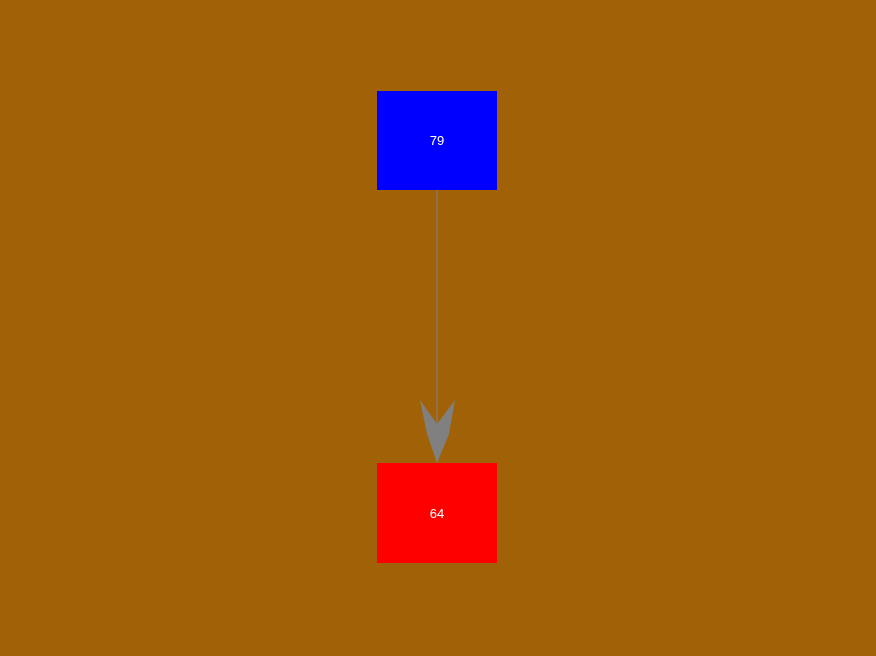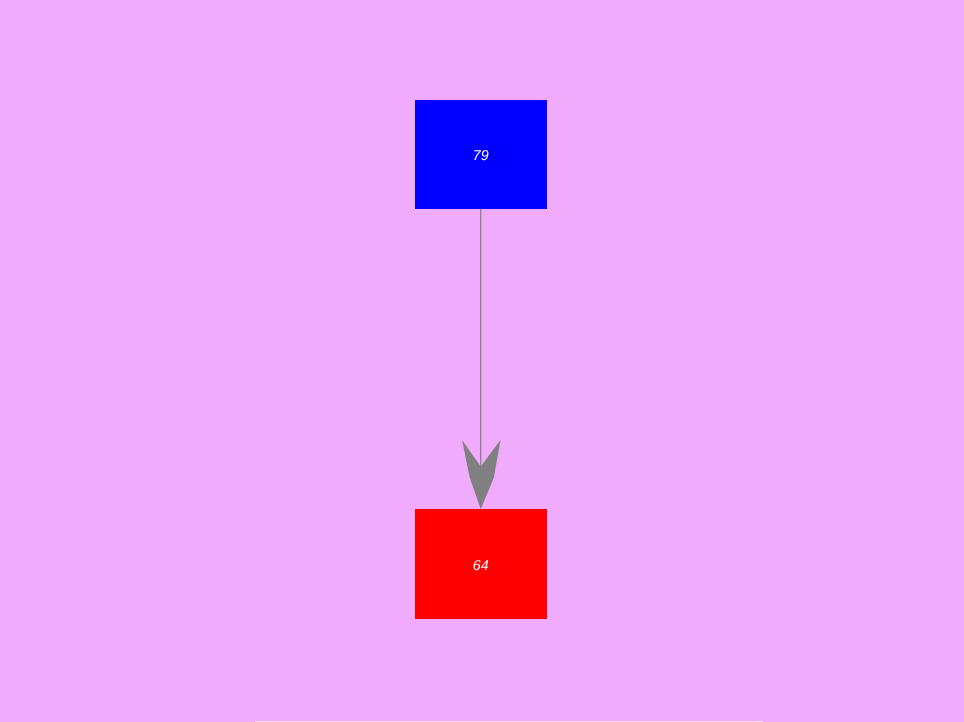--- a/index.html
+++ b/index.html
@@ -7,23 +7,22 @@
     padding: 0;
     background: #ffffff;
   }
   body {
     font-family: "Liberation Sans", sans-serif;
   }
   #canvas {
     position: relative;
     width: 876px;
     height: 656px;
-    background: #f0abfc;
+    background: #a16207;
     overflow: hidden;
-    font-style: italic;
   }
   .graph-svg {
     position: absolute;
     left: 0;
     top: 0;
     width: 876px;
     height: 656px;
     display: block;
   }
   .node-rect {

